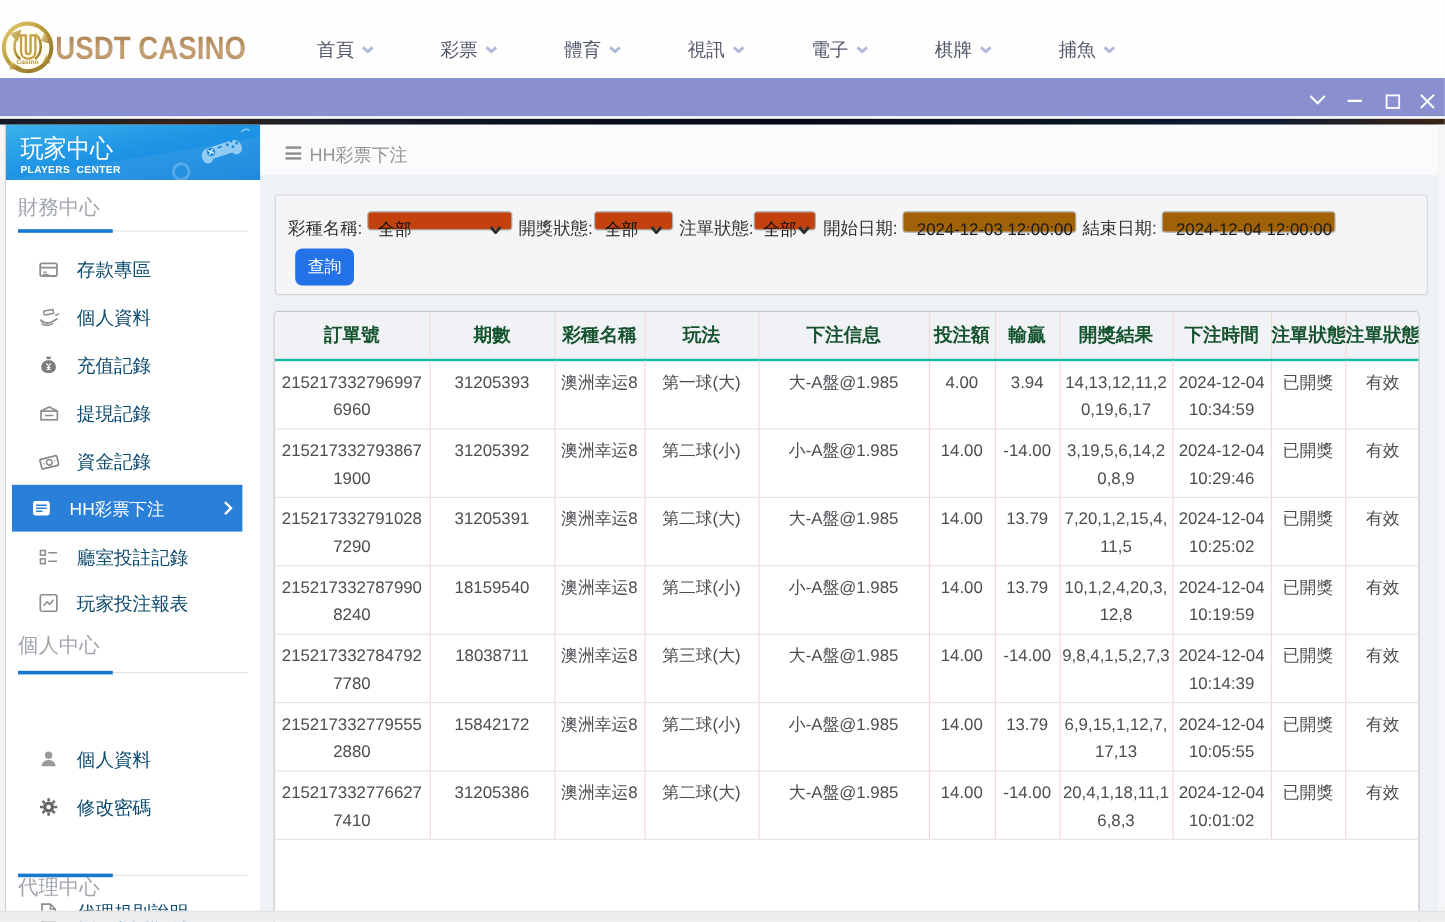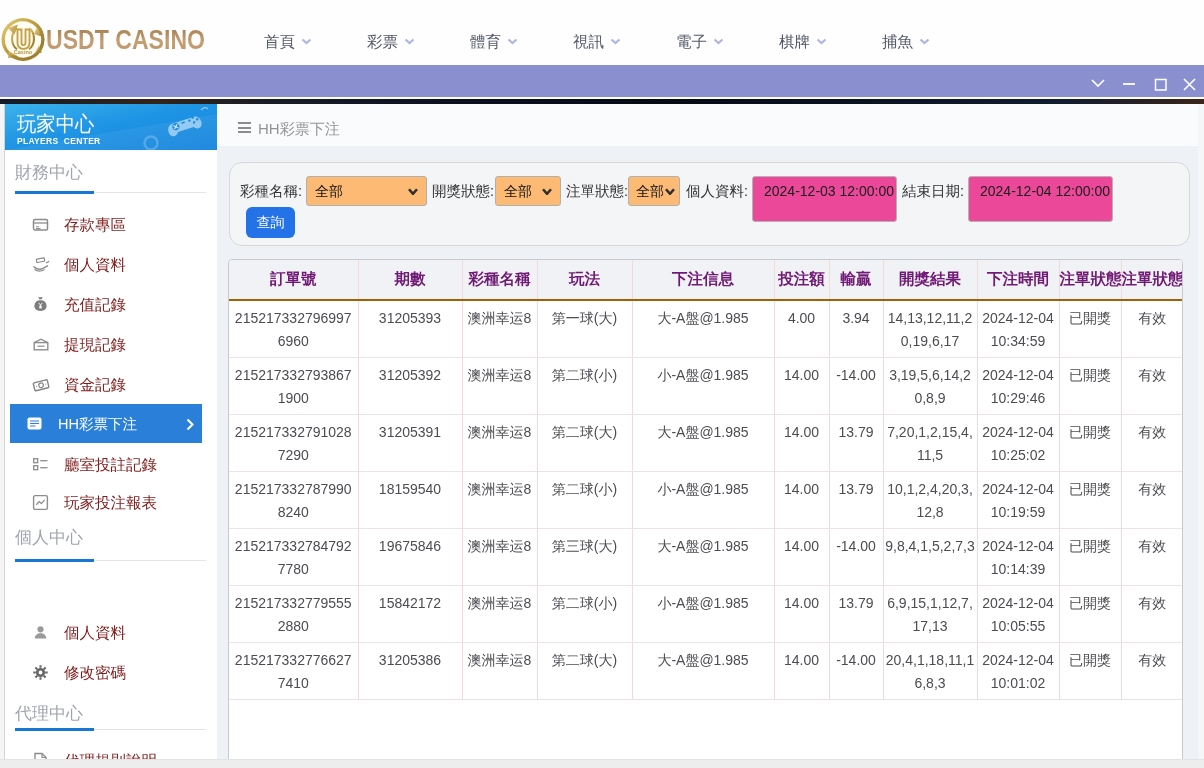--- a/index.html
+++ b/index.html
@@ -30,52 +30,52 @@
   background:linear-gradient(168deg,#3cb2ec 0%,#1f95e5 45%,#1482dc 100%); }
 #sidehead .t1 { position:absolute; left:12px; top:6px; font-size:21px; color:#fff;
   transform:scaleX(0.92); transform-origin:left center;}
 #sidehead .t2 { position:absolute; left:12px; top:32px; font-size:8.5px; font-weight:bold;
   color:#fff; letter-spacing:0.3px; }
 .sec { position:absolute; left:15px; font-size:17px; color:#a0a5ad; }
 .secline-g { position:absolute; left:15px; width:191px; height:1px; background:#e4e4e4; }
 .secline-b { position:absolute; left:15px; width:79px; height:3px; background:#1778d3; }
 .mi { position:absolute; left:0; width:217px; height:40px; }
 .mi .ic { position:absolute; left:32px; top:12px; }
-.mi .tx { position:absolute; left:64px; top:11px; font-size:15.5px; color:#7f1d1d; white-space:nowrap;text-align:center; }
+.mi .tx { position:absolute; left:64px; top:11px; font-size:15.5px; color:#0c4a6e; white-space:nowrap;text-align:center; }
 #selitem { position:absolute; left:10px; top:300px; width:192px; height:39px;
   background:#2a80d9; }
 #selitem .tx { position:absolute; left:48px; top:11px; font-size:14.5px; color:#fff; white-space:nowrap;}
 #selitem .ic { position:absolute; left:17px; top:12px; }
 #selitem .ar { position:absolute; right:8px; top:13px; }
 
 
 #main { position:absolute; left:217px; top:104px; width:987px; height:656px; background:#eef1f5; }
 #crumb { position:absolute; left:0; top:0; width:987px; height:42px; background:#fafbfc; }
 #crumb .tx { position:absolute; left:41px; top:16px; font-size:15px; color:#949494; }
 #ham { position:absolute; left:21px; top:18px; width:13px; height:12px; }
 #ham div { height:2px; background:#8c8c8c; margin-bottom:2.6px; }
 
 #filter { position:absolute; left:12px; top:58px; width:961px; height:84px;
-  background:#f4f5f7; border:1px solid #d8d8d8; border-radius:13px; }
+  background:#f4f5f7; border:1px solid #d8d8d8; border-radius:3px; }
 .flabel { position:absolute; top:13px; height:30px; line-height:30px; font-size:14.5px; color:#333; }
-.fsel { position:absolute; top:13px; height:30px; background:#fdba74; border:1px solid #b0b0b0;
+.fsel { position:absolute; top:13px; height:16px; background:#c2410c; border:1px solid #b0b0b0;
   border-radius:3px; font-size:14px; color:#111; line-height:28px; padding-left:8px; }
 .fsel svg { position:absolute; right:8px; top:11px; }
-.finput { position:absolute; top:13px; height:46px; background:#ec4899; border:1px solid #b3b3b3;
+.finput { position:absolute; top:13px; height:18px; background:#a16207; border:1px solid #b3b3b3;
   border-radius:3px; font-size:14px; color:#1b1b1b; line-height:28px; padding-left:11px;
   white-space:nowrap; }
 #qbtn { position:absolute; left:16px; top:44px; width:49px; height:31px; background:#2472e8;
   border-radius:6px; color:#fff; font-size:14px; text-align:center; line-height:31px; }
 
 #twrap { position:absolute; left:11px; top:155px; width:955px; height:560px;
   background:#fff; border:1px solid #c9c9c9; border-radius:4px 4px 0 0; overflow:hidden; }
 table { border-collapse:collapse; table-layout:fixed; width:953px; }
-th { height:40px; background:#f0f2f5; font-size:15.5px; font-weight:bold; color:#701a75;
+th { height:40px; background:#f0f2f5; font-size:15.5px; font-weight:bold; color:#14532d;
   text-align:center; white-space:nowrap; border-right:1px solid #f3dada;
-  border-bottom:2px solid #a16207; overflow:visible; }
+  border-bottom:2px solid #14b8a6; overflow:visible; }
 th:last-child, td:last-child { border-right:none; }
 td { height:57px; font-size:14px; color:#4c4c52; text-align:center; line-height:23px; vertical-align:top;
   border-right:1px solid #f3dada; border-bottom:1px solid #ece3e3; padding:6px 0 0 0; }
 
 
 #rstrip { position:absolute; right:0; top:104px; width:6px; height:656px; background:#f5f6f8; }
 #hscroll { position:absolute; left:0; top:759px; width:1204px; height:9px; background:#ededed;
   border-top:1px solid #e3e3e3; }
 </style>
 </head>
@@ -253,21 +253,21 @@
       <span class="ic"><svg width="17" height="17">
           <circle cx="8.5" cy="8.5" r="4.6" fill="#666"></circle>
           <g stroke="#666" stroke-width="2.1">
             <path d="M8.5 1.3 v2.5 M8.5 13.2 v2.5 M1.3 8.5 h2.5 M13.2 8.5 h2.5 M3.4 3.4 l1.8 1.8 M11.8 11.8 l1.8 1.8 M13.6 3.4 l-1.8 1.8 M5.2 11.8 l-1.8 1.8"></path>
           </g>
           <circle cx="8.5" cy="8.5" r="1.9" fill="#fff"></circle>
         </svg></span>
       <span class="tx">修改密碼</span>
     </div>
 
-  <div class="sec" style="top:598px">代理中心</div>
+  <div class="sec" style="top:624px">代理中心</div>
   <div class="secline-g" style="top:625px"></div>
     <div class="secline-b" style="top:624px"></div>
   <div class="mi" style="top:636px">
       <span class="ic"><svg width="17" height="17">
           <path d="M3 1.5 h7 l4 4 v10 H3 z" fill="none" stroke="#8d8d8d" stroke-width="1.4"></path>
           <path d="M10 1.5 v4 h4" fill="none" stroke="#8d8d8d" stroke-width="1.2"></path>
         </svg></span>
       <span class="tx">代理規則說明</span>
     </div>
 </div>
@@ -287,21 +287,21 @@
           <path d="M1 1.2 L5 5.8 L9 1.2" stroke="#2e2e2e" stroke-width="2.5" fill="none"></path>
         </svg></span>
     <span class="flabel" style="left:202px">開獎狀態:</span>
     <span class="fsel" style="left:265px;width:66px">全部<svg width="10" height="7">
           <path d="M1 1.2 L5 5.8 L9 1.2" stroke="#2e2e2e" stroke-width="2.5" fill="none"></path>
         </svg></span>
     <span class="flabel" style="left:336px">注單狀態:</span>
     <span class="fsel" style="left:398px;width:52px;padding-left:7px">全部<svg style="right:4px" width="10" height="7">
           <path d="M1 1.2 L5 5.8 L9 1.2" stroke="#2e2e2e" stroke-width="2.5" fill="none"></path>
         </svg></span>
-    <span class="flabel" style="left:456px">個人資料:</span>
+    <span class="flabel" style="left:456px">開始日期:</span>
     <span class="finput" style="left:522px;width:145px">2024-12-03 12:00:00</span>
     <span class="flabel" style="left:672px">結束日期:</span>
     <span class="finput" style="left:738px;width:145px">2024-12-04 12:00:00</span>
     <div id="qbtn">查詢</div>
   </div>
   <div id="twrap">
     <table>
       <colgroup>
         <col style="width:129px">
           <col style="width:104px">
@@ -376,21 +376,21 @@
             <td>小-A盤@1.985</td>
             <td>14.00</td>
             <td>13.79</td>
             <td>10,1,2,4,20,3,<br>12,8</td>
             <td>2024-12-04<br>10:19:59</td>
             <td>已開獎</td>
             <td>有效</td>
           </tr>
       <tr>
             <td>215217332784792<br>7780</td>
-            <td>19675846</td>
+            <td>18038711</td>
             <td>澳洲幸运8</td>
             <td>第三球(大)</td>
             <td>大-A盤@1.985</td>
             <td>14.00</td>
             <td>-14.00</td>
             <td>9,8,4,1,5,2,7,3</td>
             <td>2024-12-04<br>10:14:39</td>
             <td>已開獎</td>
             <td>有效</td>
           </tr>

